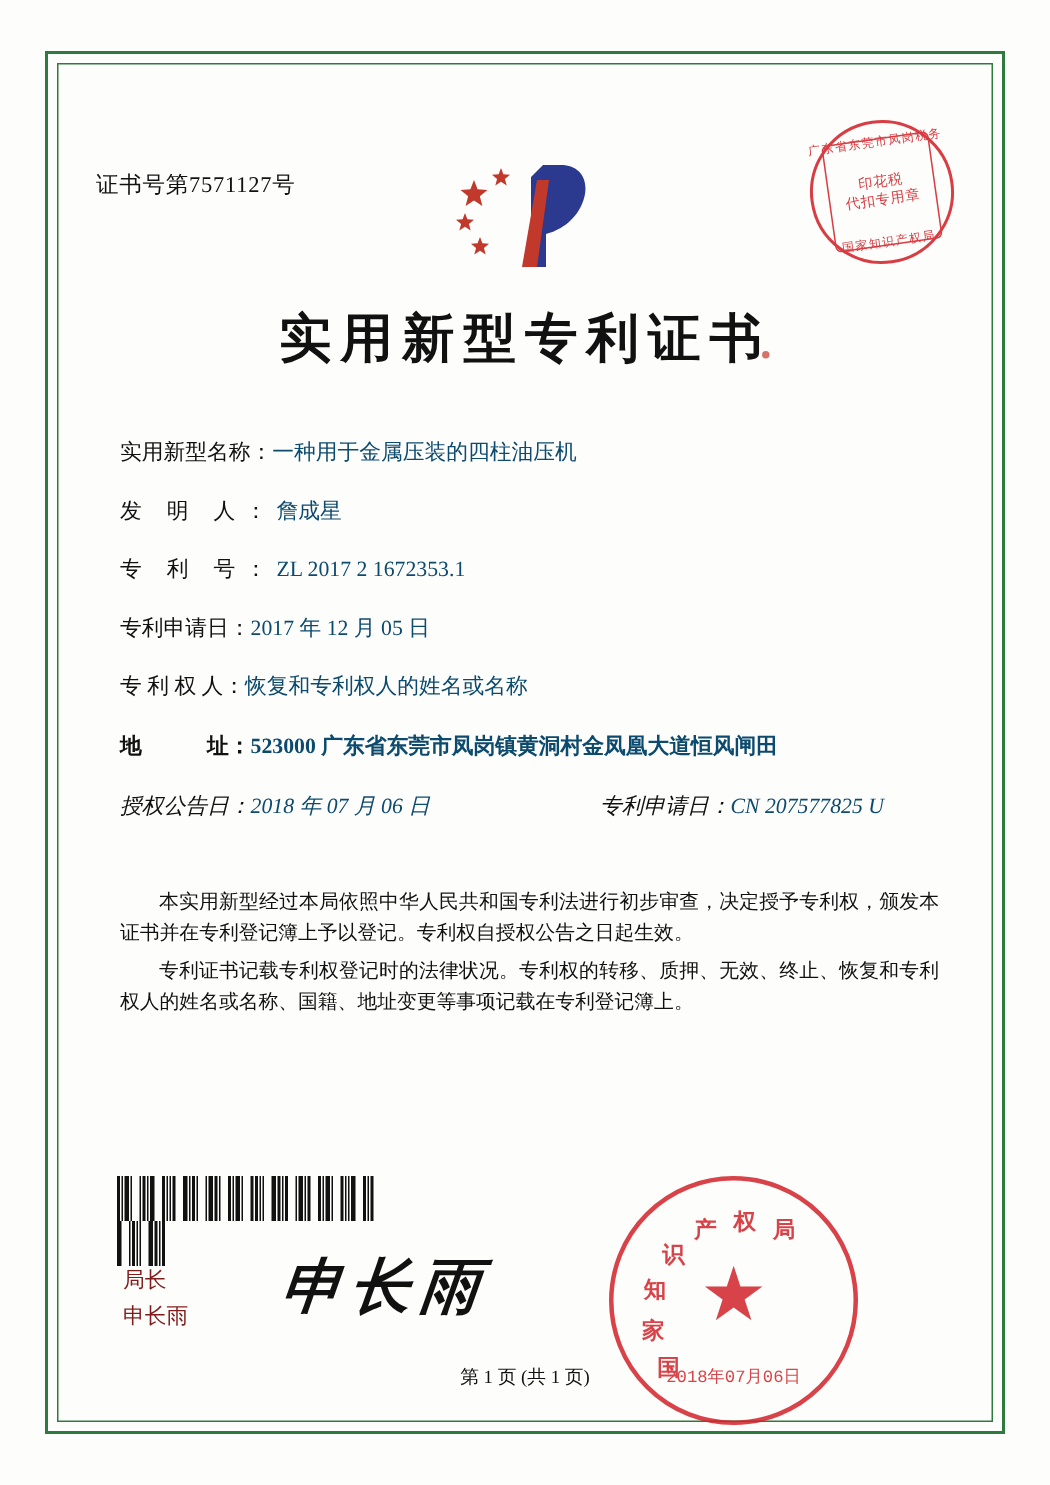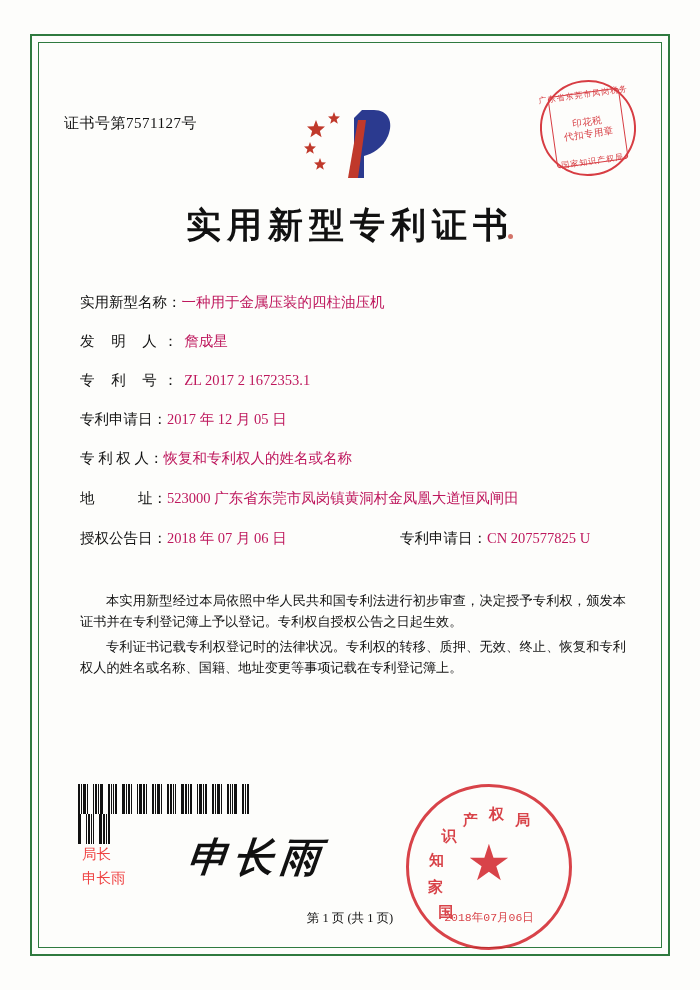--- a/index.html
+++ b/index.html
@@ -151,33 +151,35 @@
   }
   .f-label {
     display: inline-block;
     color: #111;
   }
   .f-label.sp {
     letter-spacing: 6.5px;
   }
   .f-value {
     display: inline-block;
-    color: #be185d;
+    color: #0c4a6e;
   }
   .field-row.addr {
     white-space: normal;
     line-height: 22px;
+    font-weight: bold;
   }
   .addr-cont {
     display: block;
     margin-left: 78px;
   }
   .row-inline {
     position: relative;
     margin-bottom: 24px;
+    font-style: italic;
   }
   .right-col {
     position: absolute;
     left: 320px;
     top: 0;
   }
 
   
   .paras {
     position: absolute;
@@ -210,21 +212,21 @@
     vertical-align: top;
   }
 
   
   .sig-label {
     position: absolute;
     left: 44px;
     top: 800px;
     font-size: 14.5px;
     line-height: 24px;
-    color: #ef4444;
+    color: #7f1d1d;
   }
   .sig-hand {
     position: absolute;
     left: 150px;
     top: 788px;
     font-size: 40px;
     font-family: "Liberation Serif", serif;
     font-style: italic;
     font-weight: bold;
     color: #111;

